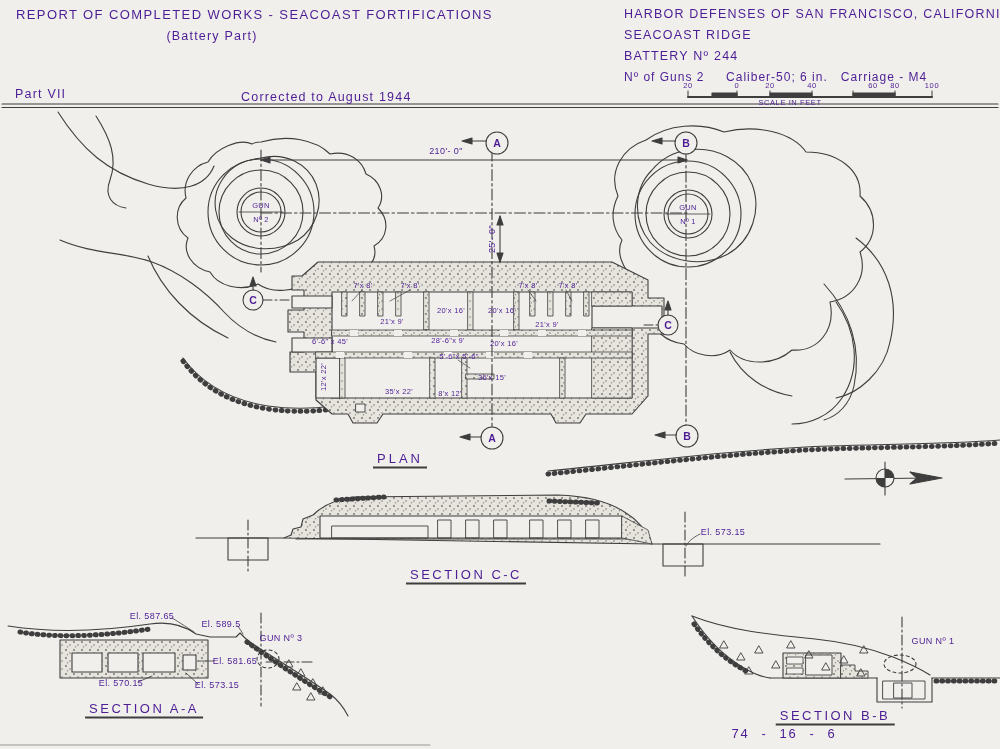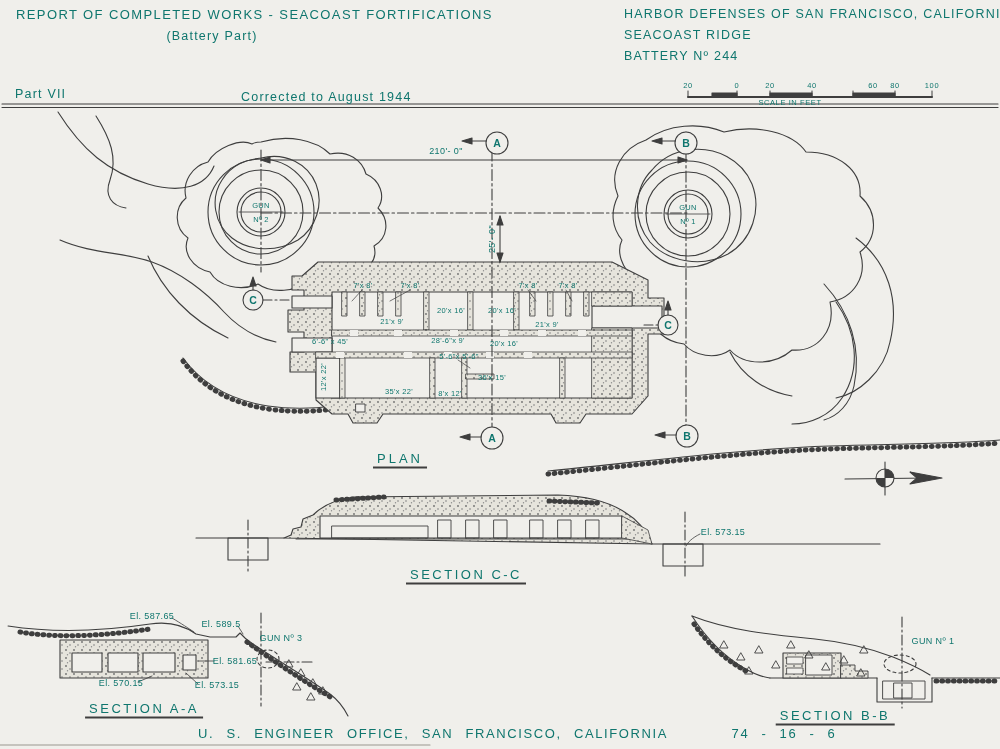--- a/index.html
+++ b/index.html
@@ -1,17 +1,17 @@
 <!DOCTYPE html>
 <html><head>
 <meta charset="utf-8">
 <style>
   html,body{margin:0;padding:0;background:#d8d6d0;}
   .sheet{position:relative;width:1000px;height:749px;background:#f0efeb;
-         font-family:"Liberation Sans",sans-serif;color:#0f766e;overflow:hidden;}
+         font-family:"Liberation Sans",sans-serif;color:#4c1d95;overflow:hidden;}
   svg{position:absolute;left:0;top:0;}
   .lbl{position:absolute;transform:translate(-50%,-50%);white-space:pre;line-height:1;}
   .lbl-left{position:absolute;white-space:pre;line-height:1;}
   .t14{font-size:13px;letter-spacing:1.4px;}
   .t13{font-size:12.5px;letter-spacing:1.2px;}
   .t12{font-size:12px;letter-spacing:1px;}
   .t9{font-size:9px;letter-spacing:.4px;}
   .t8{font-size:7.5px;letter-spacing:.3px;}
   .t7{font-size:7.5px;letter-spacing:.6px;}
   .mk{font-size:10.5px;font-weight:bold;}
@@ -282,20 +282,21 @@
     <line x1="0" y1="745" x2="430" y2="745" stroke="#9a9890"></line>
   </g>
 </svg>
 
 <div class="lbl-left t14" style="left:16px;top:8px">REPORT OF COMPLETED WORKS - SEACOAST FORTIFICATIONS</div>
 <div class="lbl t13" style="left:212px;top:36px">(Battery Part)</div>
 
 <div class="lbl-left t13" style="left:624px;top:8px">HARBOR DEFENSES OF SAN FRANCISCO, CALIFORNIA</div>
 <div class="lbl-left t13" style="left:624px;top:29px">SEACOAST RIDGE</div>
 <div class="lbl-left t13" style="left:624px;top:50px">BATTERY Nº 244</div>
+<div class="lbl-left t12" style="left:624px;top:71px">Nº of Guns 2     Caliber-50; 6 in.   Carriage - M4</div>
 <div class="lbl t7" style="left:790px;top:103px">SCALE IN FEET</div>
 
 <div class="lbl-left t13" style="left:15px;top:88px">Part VII</div>
 <div class="lbl-left t13" style="left:241px;top:91px">Corrected to August 1944</div>
 
 <div class="lbl t9" style="left:446px;top:151px">210'- 0"</div>
 <div class="lbl t9 rot" style="left:492px;top:239px">25'- 0"</div>
 
 <div class="lbl t8" style="left:261px;top:206px">GUN</div>
 <div class="lbl t8" style="left:261px;top:220px">Nº 2</div>
@@ -318,21 +319,20 @@
 <div class="lbl t9" style="left:221px;top:624px">El. 589.5</div>
 <div class="lbl t9" style="left:235px;top:661px">El. 581.65</div>
 <div class="lbl t9" style="left:121px;top:683px">El. 570.15</div>
 <div class="lbl t9" style="left:217px;top:685px">El. 573.15</div>
 <div class="lbl t9" style="left:281px;top:638px">GUN Nº 3</div>
 <div class="lbl t14 title-under" style="left:144px;top:710px;letter-spacing:2.5px">SECTION A-A</div>
 
 <div class="lbl t9" style="left:933px;top:641px">GUN Nº 1</div>
 <div class="lbl t14 title-under" style="left:835px;top:717px;letter-spacing:2.5px">SECTION B-B</div>
 
-<div class="lbl footer" style="left:433px;top:733px">U. S. ENGINEER OFFICE, SAN FRANCISCO, CALIFORNIA</div>
 <div class="lbl footer" style="left:784px;top:733px">74 - 16 - 6</div>
 
 <div class="lbl t8" style="left: 363px; top: 286px;">7'x 8'</div>
     <div class="lbl t8" style="left: 410px; top: 286px;">7'x 8'</div>
     <div class="lbl t8" style="left: 392px; top: 322px;">21'x 9'</div>
     <div class="lbl t8" style="left: 451px; top: 311px;">20'x 16'</div>
     <div class="lbl t8" style="left: 502px; top: 311px;">20'x 16'</div>
     <div class="lbl t8" style="left: 528px; top: 286px;">7'x 8'</div>
     <div class="lbl t8" style="left: 568px; top: 286px;">7'x 8'</div>
     <div class="lbl t8" style="left: 547px; top: 325px;">21'x 9'</div>

